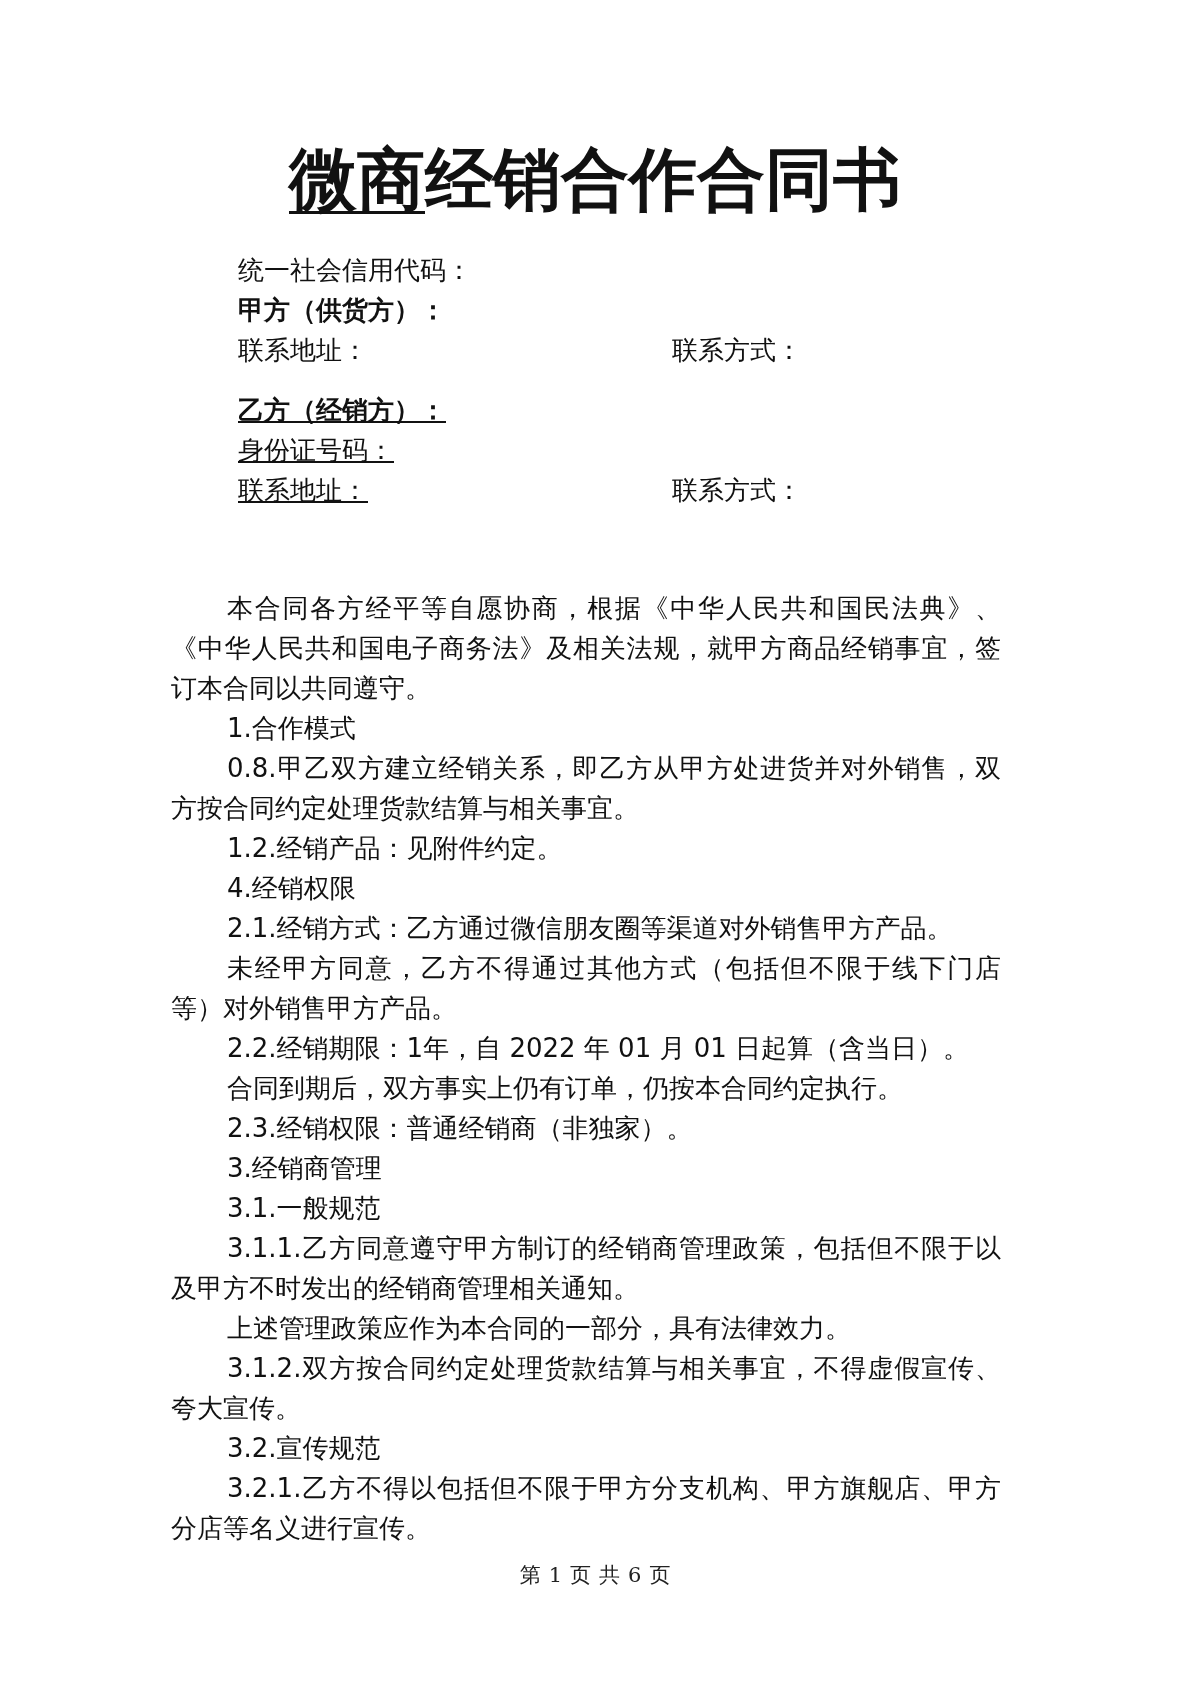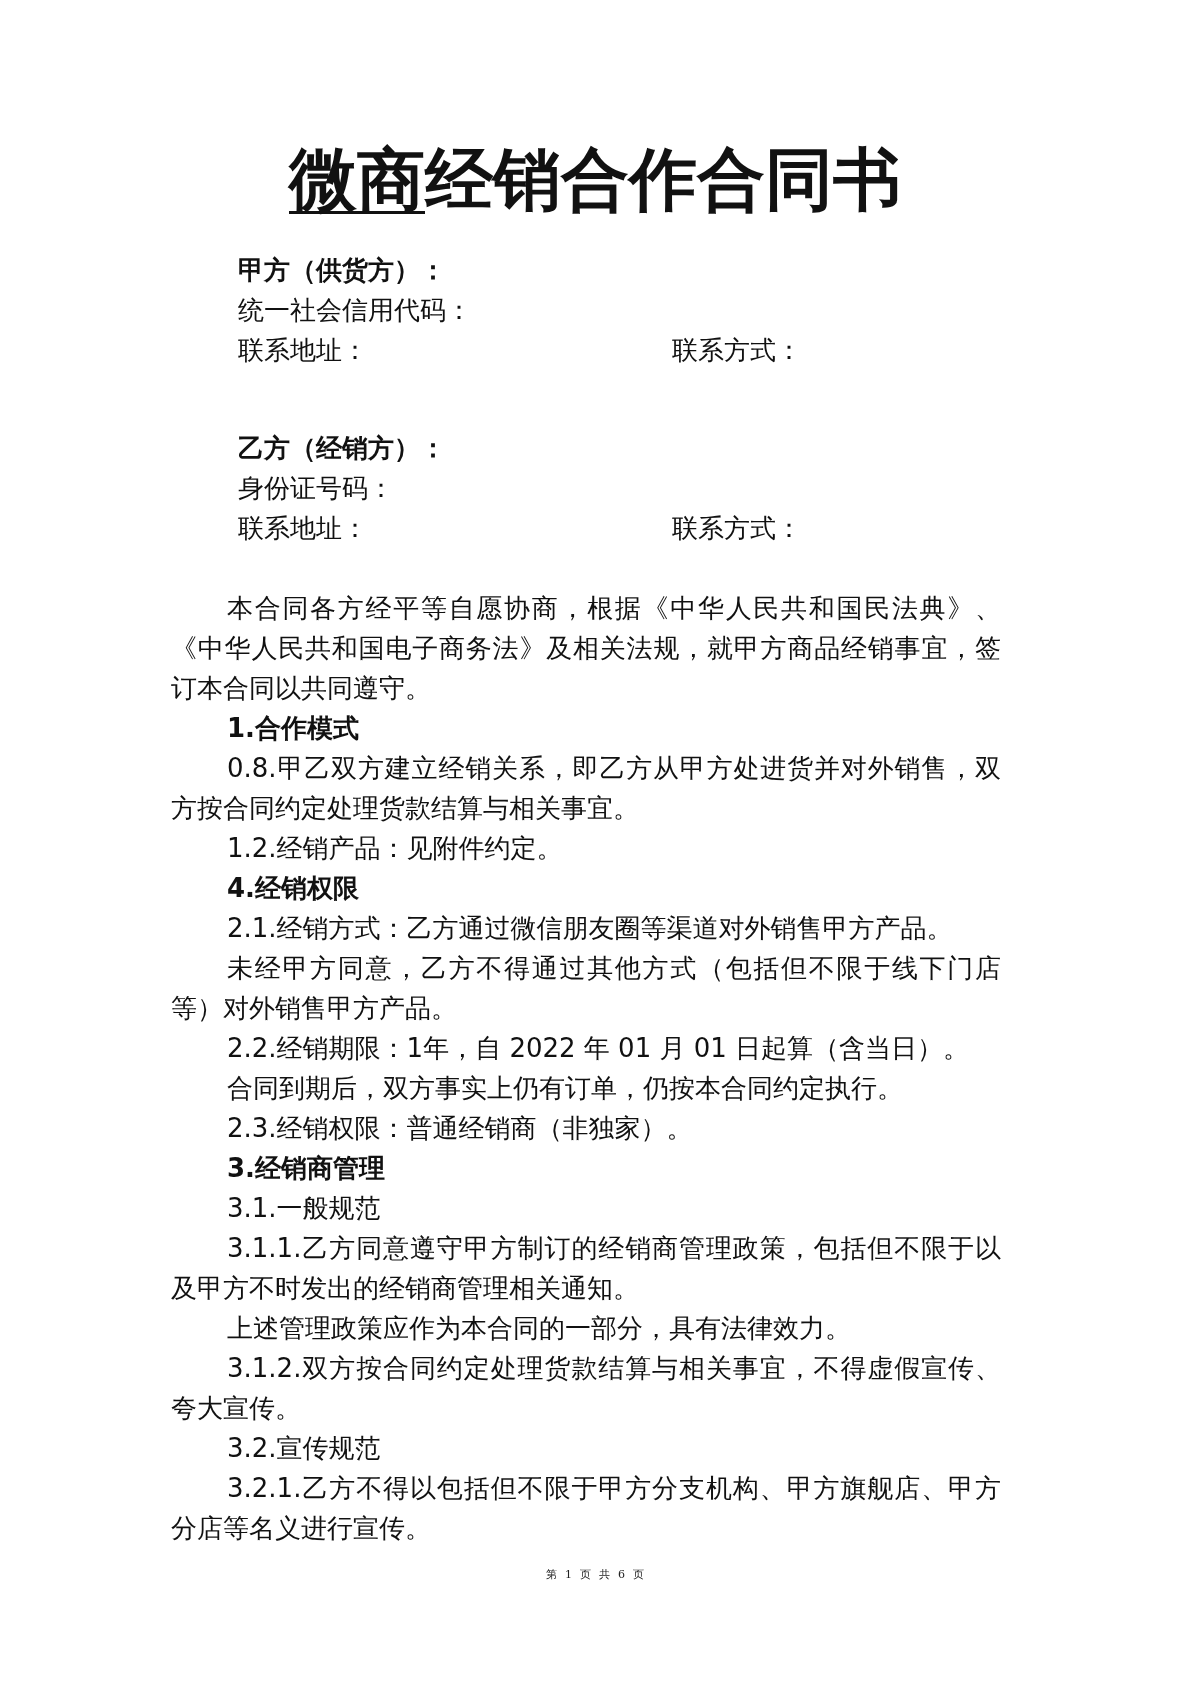--- a/index.html
+++ b/index.html
@@ -7,42 +7,42 @@
          font-family: "DejaVu Sans", "Liberation Sans", sans-serif; color: #111111; }
   .title { position: absolute; left: 0; width: 1190px; top: 140px; text-align: center;
            font-size: 68px; font-weight: bold; line-height: 80px; letter-spacing: 0px; }
   .title .ul { text-decoration: underline; text-underline-offset: 8px; text-decoration-thickness: 3px; }
   .party { position: absolute; left: 238px; width: 780px; font-size: 26px; line-height: 40px; }
   .party .row { position: relative; height: 40px; white-space: nowrap; }
   .party .head { font-weight: bold; }
   .party .right { position: absolute; left: 434px; top: 0; }
   .body { position: absolute; left: 171px; top: 588px; width: 830px; font-size: 26px; line-height: 40px; }
   .body p { margin: 0; text-indent: 56px; text-align: justify; }
-  .body p.h { font-weight: bold; }
+  .body p.h { font-weight: normal; }
   .footer { position: absolute; left: 0; width: 1190px; top: 1563px; text-align: center;
-            font-family: "DejaVu Serif", "Liberation Serif", serif; font-size: 11px; line-height: 24px; color: #222; }
+            font-family: "DejaVu Serif", "Liberation Serif", serif; font-size: 21px; line-height: 24px; color: #222; }
   .footer span { margin: 0 4px; }
 </style>
 </head>
 <body>
 
 <div class="title">
   <span class="ul">微商</span><span>经销合作合同书</span>
 </div>
 
 <div class="party" style="top:250px;">
+  <div class="row">统一社会信用代码：</div>
   <div class="row head">甲方（供货方）：</div>
-  <div class="row">统一社会信用代码：</div>
   <div class="row">
     <span>联系地址：</span>
     <span class="right">联系方式：</span>
   </div>
 </div>
 
-<div class="party" style="top:428px;">
+<div class="party" style="top:390px;text-decoration:underline;">
   <div class="row head">乙方（经销方）：</div>
   <div class="row">身份证号码：</div>
   <div class="row">
     <span>联系地址：</span>
     <span class="right">联系方式：</span>
   </div>
 </div>
 
 <div class="body">
   <p>本合同各方经平等自愿协商，根据《中华人民共和国民法典》、《中华人民共和国电子商务法》及相关法规，就甲方商品经销事宜，签订本合同以共同遵守。</p>

